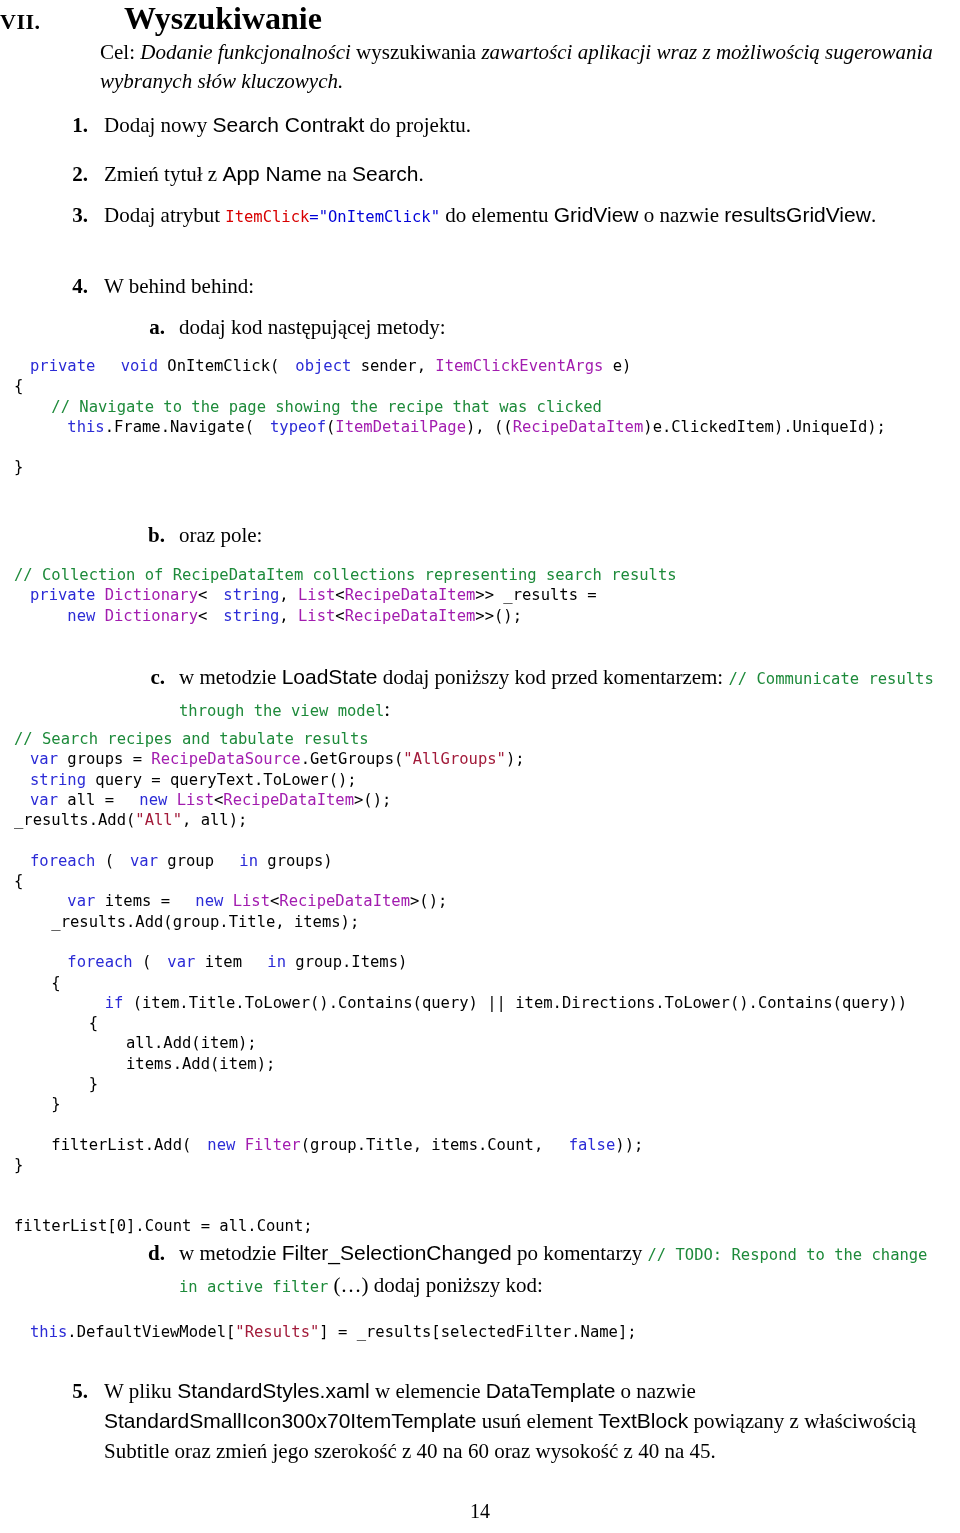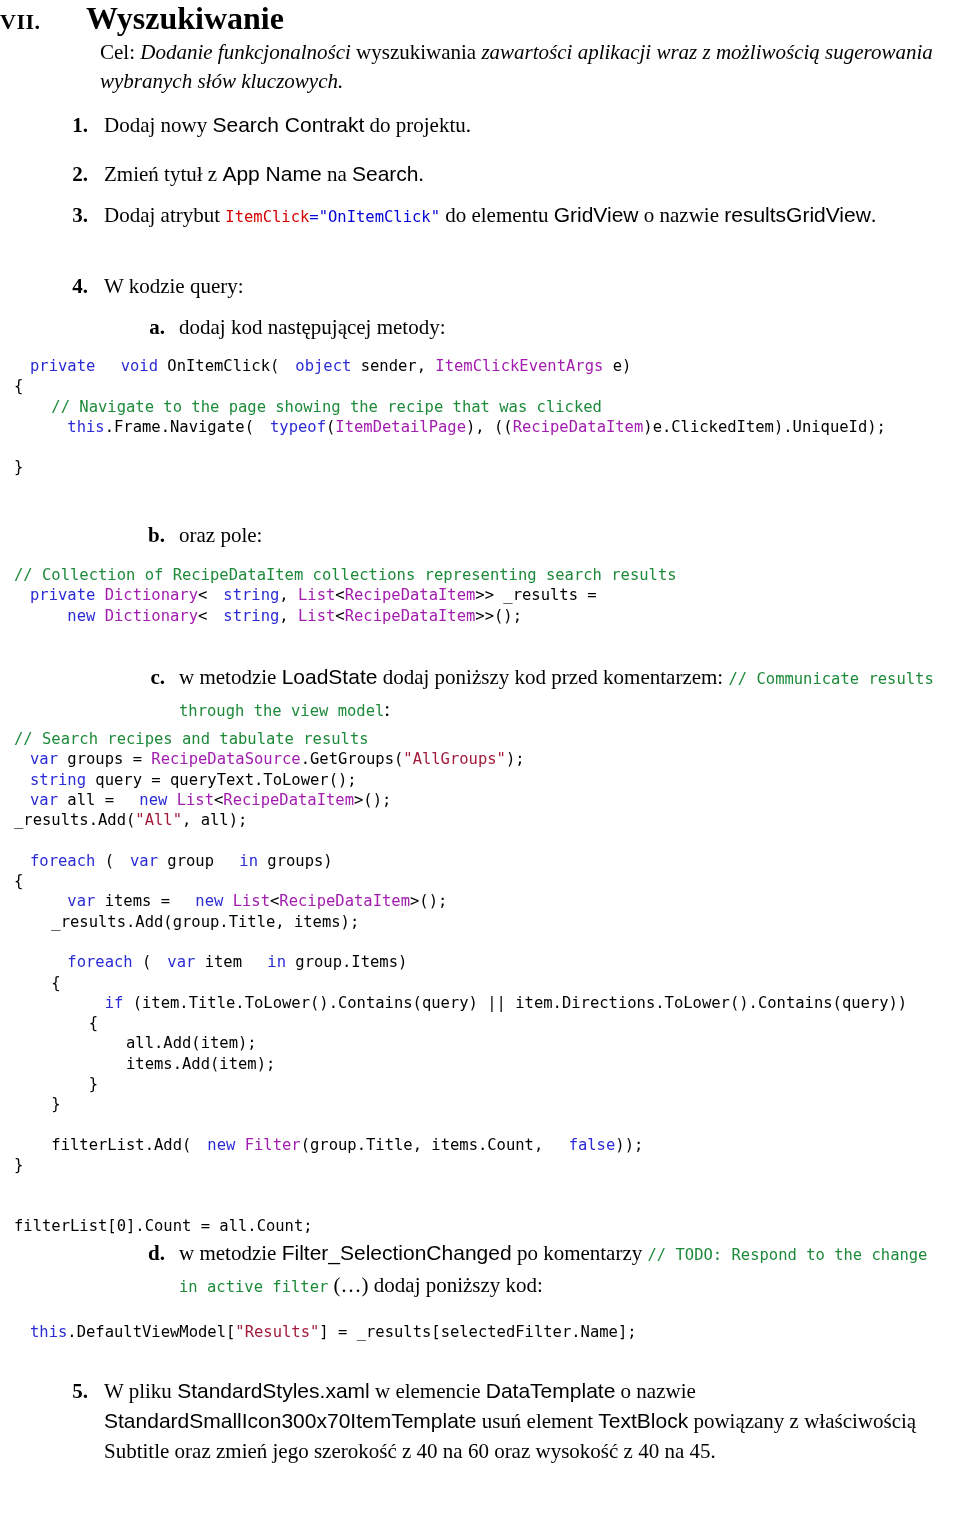--- a/index.html
+++ b/index.html
@@ -33,20 +33,21 @@
   }
   .chapter-num {
     font-size: 22px;
     font-weight: bold;
     width: 86px;
     letter-spacing: 0.5px;
   }
   .chapter-title {
     font-size: 32px;
     font-weight: bold;
+    margin-left: 38px;
   }
 
   .goal {
     position: absolute;
     top: 38px;
     left: 100px;
     width: 838px;
     font-size: 21px;
     line-height: 29px;
   }
@@ -146,21 +147,21 @@
     <span class="body"><span>Zmień tytuł z </span><span class="sans">App Name</span><span> na </span><span class="sans">Search</span><span>.</span></span>
   </div>
 
   <div class="num-item" style="top:200px; left:48px; width:890px;">
     <span class="marker">3.</span>
     <span class="body"><span>Dodaj atrybut </span><span class="inline-code attr">ItemClick</span><span class="inline-code attrval">="OnItemClick"</span><span> do elementu </span><span class="sans">GridView</span><span> o nazwie </span><span class="sans">resultsGridView</span><span>.</span></span>
   </div>
 
   <div class="num-item" style="top:271px; left:48px; width:880px;">
     <span class="marker">4.</span>
-    <span class="body">W kodzie query:</span>
+    <span class="body">W behind behind:</span>
   </div>
 
   <div class="letter-item" style="top:312px; left:135px; width:780px;">
     <span class="marker">a.</span>
     <span class="body">dodaj kod następującej metody:</span>
   </div>
 
   <div class="code" style="top:356px;"><div><span class="kw">private</span><span> </span><span class="kw">void</span><span> OnItemClick(</span><span class="kw">object</span><span> sender, </span><span class="type">ItemClickEventArgs</span><span> e)</span></div><div><span>{</span></div><div><span>    </span><span class="cmt">// Navigate to the page showing the recipe that was clicked</span></div><div><span>    </span><span class="kw">this</span><span>.Frame.Navigate(</span><span class="kw">typeof</span><span>(</span><span class="type">ItemDetailPage</span><span>), ((</span><span class="type">RecipeDataItem</span><span>)e.ClickedItem).UniqueId);</span></div><div>&nbsp;</div><div><span>}</span></div></div>
 
   <div class="letter-item" style="top:520px; left:135px; width:780px;">
@@ -182,14 +183,15 @@
     <span class="body"><span>w metodzie </span><span class="sans">Filter_SelectionChanged</span><span> po komentarzy </span><span class="inline-code cmt">// TODO: Respond to the change in active filter</span><span> (…) </span><span>dodaj poniższy kod:</span></span>
   </div>
 
   <div class="code" style="top:1322px;"><div><span class="kw">this</span><span>.DefaultViewModel[</span><span class="str">"Results"</span><span>] = _results[selectedFilter.Name];</span></div></div>
 
   <div class="num-item" style="top:1376px; left:48px; width:900px;">
     <span class="marker">5.</span>
     <span class="body"><span>W pliku </span><span class="sans">StandardStyles.xaml</span><span> w elemencie </span><span class="sans">DataTemplate</span><span> o nazwie </span><span class="sans">StandardSmallIcon300x70ItemTemplate</span><span> usuń element </span><span class="sans">TextBlock</span><span> powiązany z właściwością Subtitle oraz zmień jego szerokość z 40 na 60 oraz wysokość z 40 na 45.</span></span>
   </div>
 
+  <div class="page-number">14</div>
 
 </div>
 
 </body></html>

